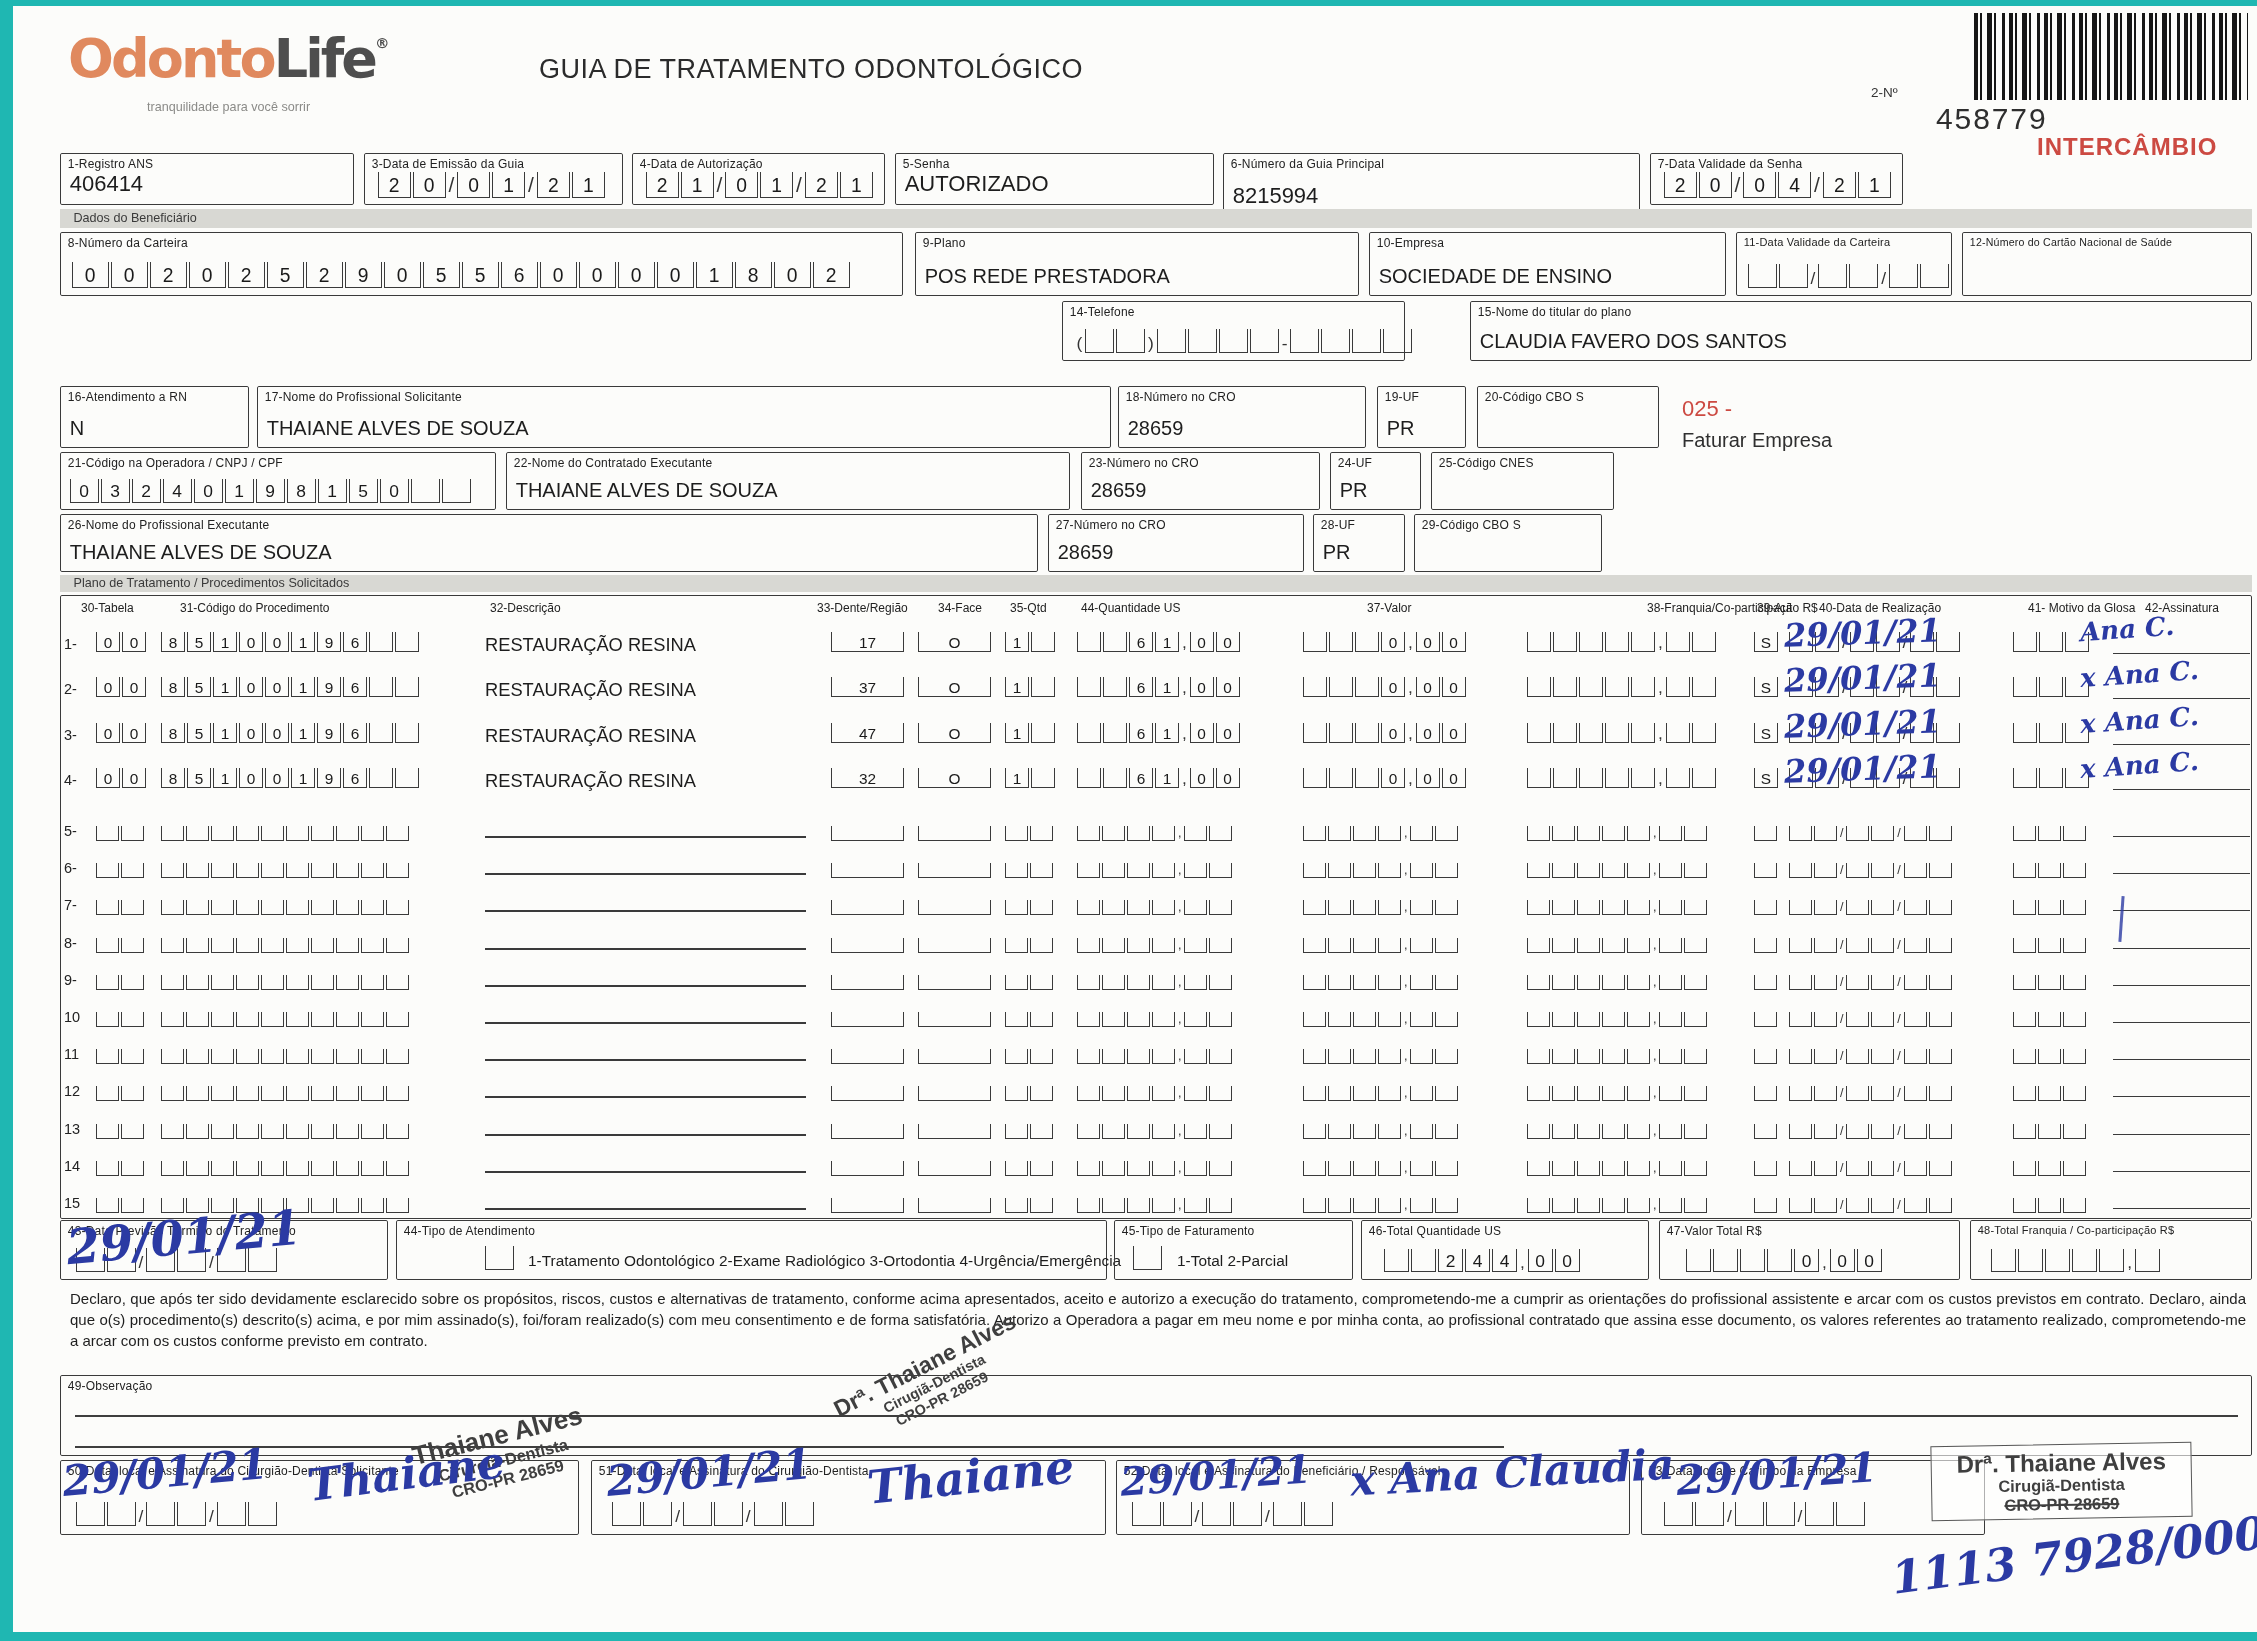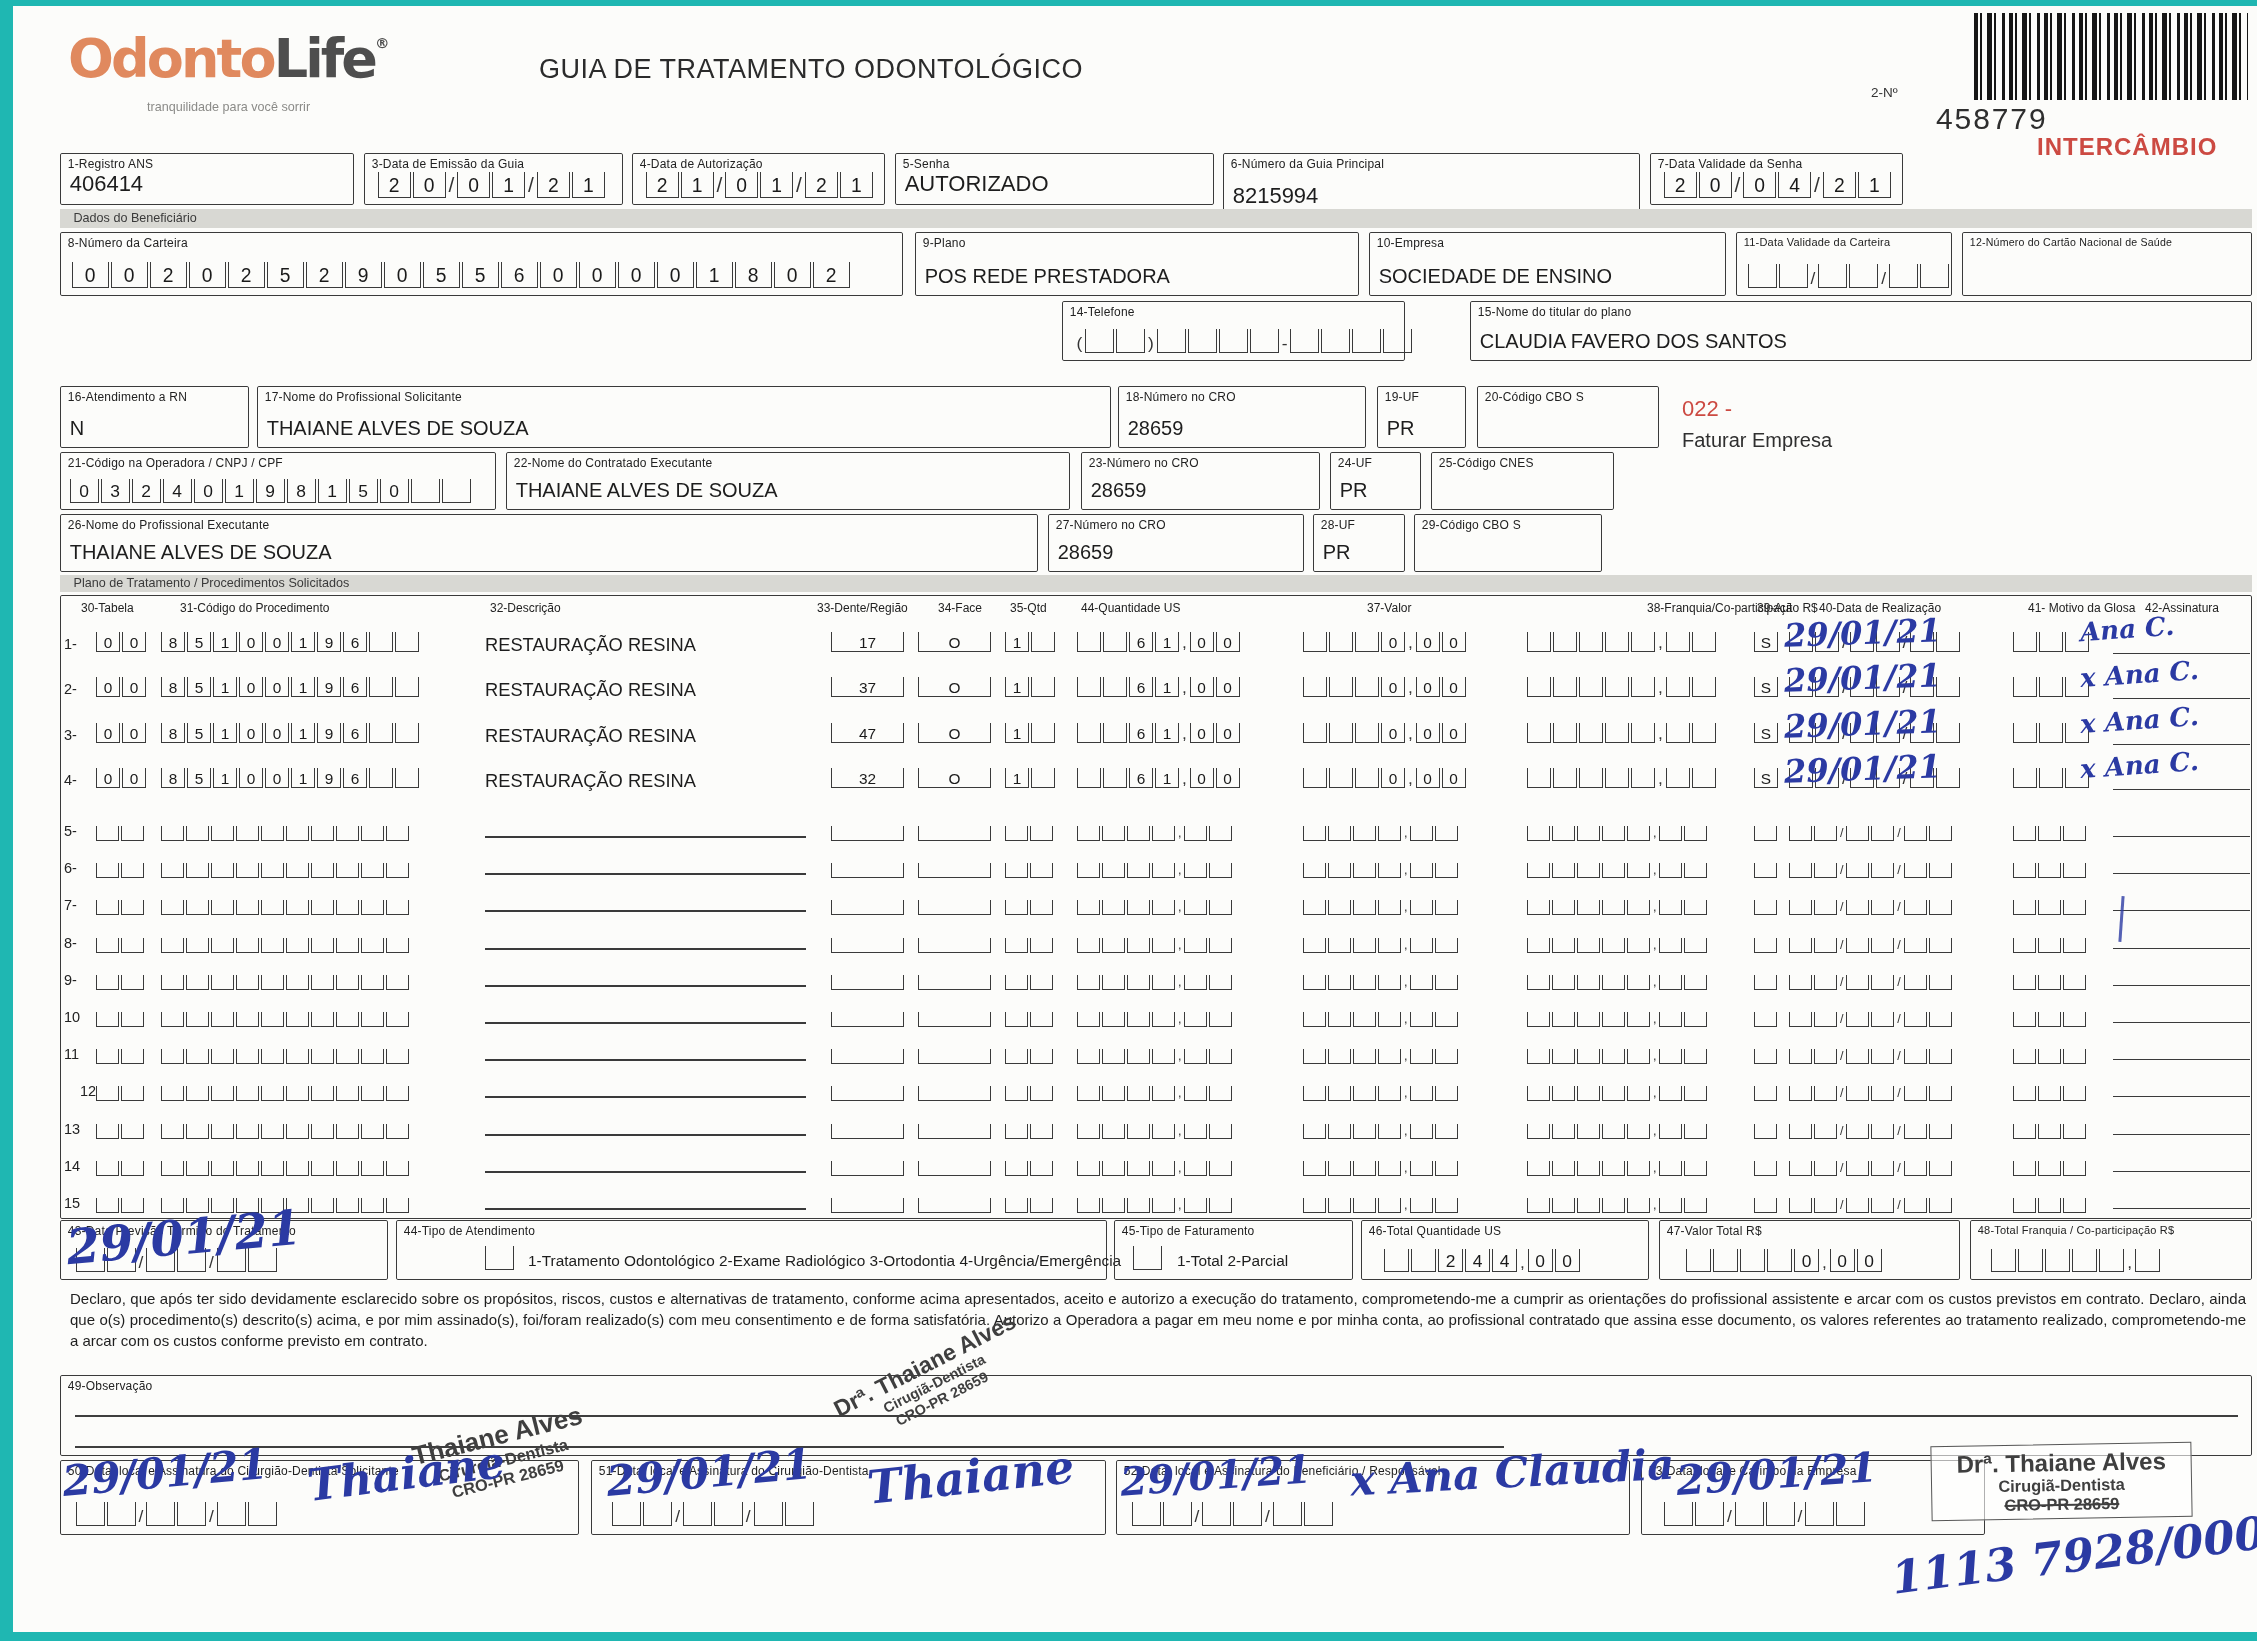--- a/index.html
+++ b/index.html
@@ -142,21 +142,21 @@
     <span class="lbl">18-Número no CRO</span>
     <span class="val">28659</span>
   </div>
   <div class="box" style="left:1377px;top:386px;width:89px;height:62px">
     <span class="lbl">19-UF</span>
     <span class="val">PR</span>
   </div>
   <div class="box" style="left:1477px;top:386px;width:182px;height:62px">
     <span class="lbl">20-Código CBO S</span>
   </div>
-  <div class="abs stamp-red" style="left:1682px;top:396px;font-size:22px;">022 -</div>
+  <div class="abs stamp-red" style="left:1682px;top:396px;font-size:22px;">025 -</div>
   <div class="abs" style="left:1682px;top:429px;font-size:20px;color:#2f2f2f;">Faturar Empresa</div>
 
   <div class="box" style="left:60px;top:452px;width:436px;height:58px">
     <span class="lbl">21-Código na Operadora / CNPJ / CPF</span>
     <span class="comb cw30" style="left:7.7px;bottom:5.8px"><span class="cell">0</span><span class="cell">3</span><span class="cell">2</span><span class="cell">4</span><span class="cell">0</span><span class="cell">1</span><span class="cell">9</span><span class="cell">8</span><span class="cell">1</span><span class="cell">5</span><span class="cell">0</span><span class="cell">&nbsp;</span><span class="cell">&nbsp;</span></span>
   </div>
   <div class="box" style="left:506px;top:452px;width:564px;height:58px">
     <span class="lbl">22-Nome do Contratado Executante</span>
     <span class="val">THAIANE ALVES DE SOUZA</span>
   </div>
@@ -383,21 +383,21 @@
         <span class="comb" style="position: absolute; left: 1004px; top: 11.6px;"><span class="cell">&nbsp;</span><span class="cell">&nbsp;</span></span>
         <span class="comb" style="position: absolute; left: 1076px; top: 11.6px;"><span class="cell">&nbsp;</span><span class="cell">&nbsp;</span><span class="cell">&nbsp;</span><span class="cell">&nbsp;</span><span class="sep">,</span><span class="cell">&nbsp;</span><span class="cell">&nbsp;</span></span>
         <span class="comb" style="position: absolute; left: 1302px; top: 11.6px;"><span class="cell">&nbsp;</span><span class="cell">&nbsp;</span><span class="cell">&nbsp;</span><span class="cell">&nbsp;</span><span class="sep">,</span><span class="cell">&nbsp;</span><span class="cell">&nbsp;</span></span>
         <span class="comb" style="position: absolute; left: 1526px; top: 11.6px;"><span class="cell">&nbsp;</span><span class="cell">&nbsp;</span><span class="cell">&nbsp;</span><span class="cell">&nbsp;</span><span class="cell">&nbsp;</span><span class="sep">,</span><span class="cell">&nbsp;</span><span class="cell">&nbsp;</span></span>
         <span class="comb" style="position: absolute; left: 1753px; top: 11.6px;"><span class="cell">&nbsp;</span></span>
         <span class="comb" style="position: absolute; left: 1788px; top: 11.6px;"><span class="cell">&nbsp;</span><span class="cell">&nbsp;</span><span class="sep">/</span><span class="cell">&nbsp;</span><span class="cell">&nbsp;</span><span class="sep">/</span><span class="cell">&nbsp;</span><span class="cell">&nbsp;</span></span>
         <span class="comb" style="position: absolute; left: 2012px; top: 11.6px;"><span class="cell">&nbsp;</span><span class="cell">&nbsp;</span><span class="cell">&nbsp;</span></span>
         <span class="ass-line" style="position: absolute; left: 2113px; top: 25px;"></span>
       </div>
       <div class="proc-row sm" style="position: absolute; left: 0px; top: 480px;">
-        <span class="rownum" style="position: absolute; left: 80px; top: 11.6px;">12</span>
+        <span class="rownum" style="position: absolute; left: 64px; top: 11.6px;">12</span>
         <span class="comb" style="position: absolute; left: 95px; top: 11.6px;"><span class="cell">&nbsp;</span><span class="cell">&nbsp;</span></span>
         <span class="comb" style="position: absolute; left: 160px; top: 11.6px;"><span class="cell">&nbsp;</span><span class="cell">&nbsp;</span><span class="cell">&nbsp;</span><span class="cell">&nbsp;</span><span class="cell">&nbsp;</span><span class="cell">&nbsp;</span><span class="cell">&nbsp;</span><span class="cell">&nbsp;</span><span class="cell">&nbsp;</span><span class="cell">&nbsp;</span></span>
         <span class="desc-line" style="position: absolute; left: 485px; top: 25px;"></span>
         <span class="comb" style="position: absolute; left: 830px; top: 11.6px;"><span class="cell wide">&nbsp;</span></span>
         <span class="comb" style="position: absolute; left: 917px; top: 11.6px;"><span class="cell wide">&nbsp;</span></span>
         <span class="comb" style="position: absolute; left: 1004px; top: 11.6px;"><span class="cell">&nbsp;</span><span class="cell">&nbsp;</span></span>
         <span class="comb" style="position: absolute; left: 1076px; top: 11.6px;"><span class="cell">&nbsp;</span><span class="cell">&nbsp;</span><span class="cell">&nbsp;</span><span class="cell">&nbsp;</span><span class="sep">,</span><span class="cell">&nbsp;</span><span class="cell">&nbsp;</span></span>
         <span class="comb" style="position: absolute; left: 1302px; top: 11.6px;"><span class="cell">&nbsp;</span><span class="cell">&nbsp;</span><span class="cell">&nbsp;</span><span class="cell">&nbsp;</span><span class="sep">,</span><span class="cell">&nbsp;</span><span class="cell">&nbsp;</span></span>
         <span class="comb" style="position: absolute; left: 1526px; top: 11.6px;"><span class="cell">&nbsp;</span><span class="cell">&nbsp;</span><span class="cell">&nbsp;</span><span class="cell">&nbsp;</span><span class="cell">&nbsp;</span><span class="sep">,</span><span class="cell">&nbsp;</span><span class="cell">&nbsp;</span></span>
         <span class="comb" style="position: absolute; left: 1753px; top: 11.6px;"><span class="cell">&nbsp;</span></span>

